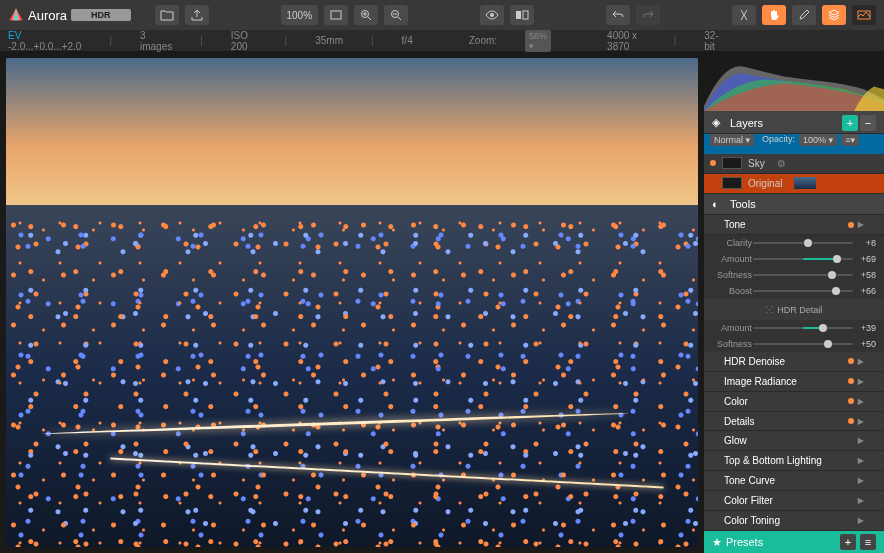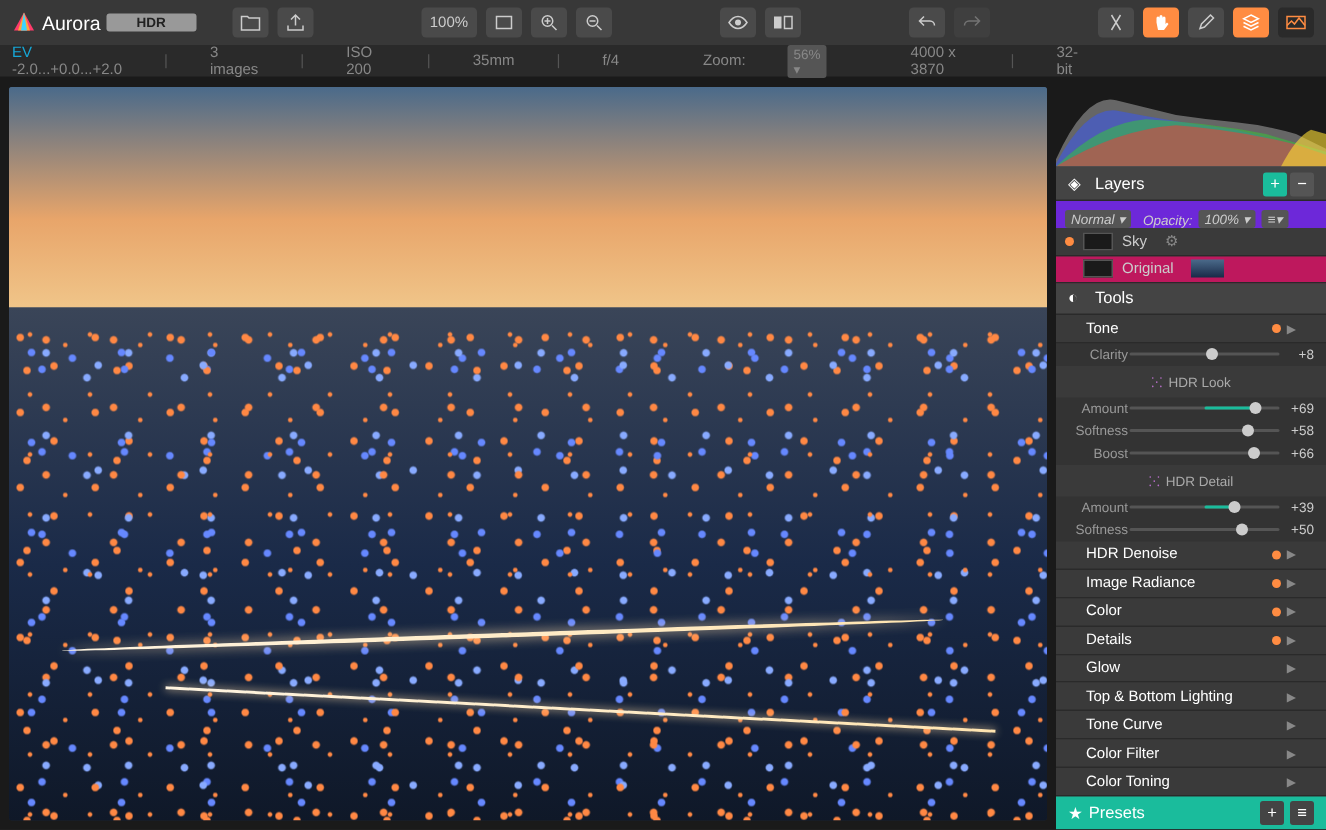--- a/index.html
+++ b/index.html
@@ -37,23 +37,23 @@
 .histo svg { width: 100%; height: 100%; }
 
 .panel-hdr { background: #444; padding: 4px 8px; display: flex; align-items: center; height: 22px; border-bottom: 1px solid #2a2a2a; color: #fff; font-size: 11px; }
 .panel-hdr.tool-item { background: #3a3a3a; padding: 3px 20px; height: 20px; cursor: pointer; font-size: 10px; }
 .panel-hdr .icon { width: 14px; margin-right: 4px; }
 .panel-hdr .grow { flex: 1; }
 .dot { width: 6px; height: 6px; border-radius: 50%; background: #ff8c42; }
 .chev { color: #888; font-size: 8px; margin-left: 4px; }
 .sqbtn { width: 16px; height: 16px; display: flex; align-items: center; justify-content: center; background: #555; border-radius: 2px; margin-left: 2px; cursor: pointer; }
 .sqbtn.teal { background: #1abc9c; color: #fff; }
-.opacity-row { background: #6d28d9; height: 20px; display: flex; align-items: flex-end; padding: 0 6px; font-size: 9px; gap: 4px; font-style: italic; }
+.opacity-row { background: #0369a1; height: 20px; display: flex; align-items: flex-start; padding: 0 6px; font-size: 9px; gap: 4px; }
 .sel { background: #555; padding: 1px 4px; border-radius: 2px; font-size: 9px; }
-.layer { background: #be185d; height: 20px; display: flex; align-items: center; padding: 0 6px; font-size: 10px; gap: 6px; border-bottom: 1px solid #2a2a2a; }
+.layer { background: #c2410c; height: 20px; display: flex; align-items: center; padding: 0 6px; font-size: 10px; gap: 6px; border-bottom: 1px solid #2a2a2a; }
 .layer .swatch { width: 20px; height: 12px; background: #1a1a1a; border: 1px solid #555; }
 .layer.sel-layer { background: #3a3a3a; }
 .thumb { width: 22px; height: 12px; background: linear-gradient(180deg, #4a6a8a 0%, #1a2a48 100%); }
 
 .slider-row { display: flex; align-items: center; padding: 2px 8px; height: 16px; font-size: 9px; color: #999; gap: 1px; }
 .slider-row .lbl { width: 40px; text-align: right; }
 .slider { flex: 1; height: 2px; background: #555; position: relative; border-radius: 1px; }
 .slider .thumb-s { position: absolute; width: 8px; height: 8px; background: #ccc; border-radius: 50%; top: -3px; transform: translateX(-4px); }
 .slider .fill { position: absolute; height: 100%; background: #1abc9c; border-radius: 1px; }
 .slider-row .val { width: 22px; text-align: right; color: #ccc; }
@@ -244,21 +244,20 @@
 
 
     <div class="slider-row">
       <span class="lbl">Clarity</span>
       <div class="slider">
           <div class="thumb-s" style="left:55%"></div>
         </div>
       <span class="val">+8</span>
     </div>
 
-    <div class="sub-hdr"><span class="dots">⁙</span><span>HDR Look</span></div>
     <div class="slider-row">
         <span class="lbl">Amount</span>
         <div class="slider">
           <div class="fill" style="left:50%;width:34%"></div>
           <div class="thumb-s" style="left:84%"></div>
         </div>
         <span class="val">+69</span>
       </div>
     <div class="slider-row">
         <span class="lbl">Softness</span>

